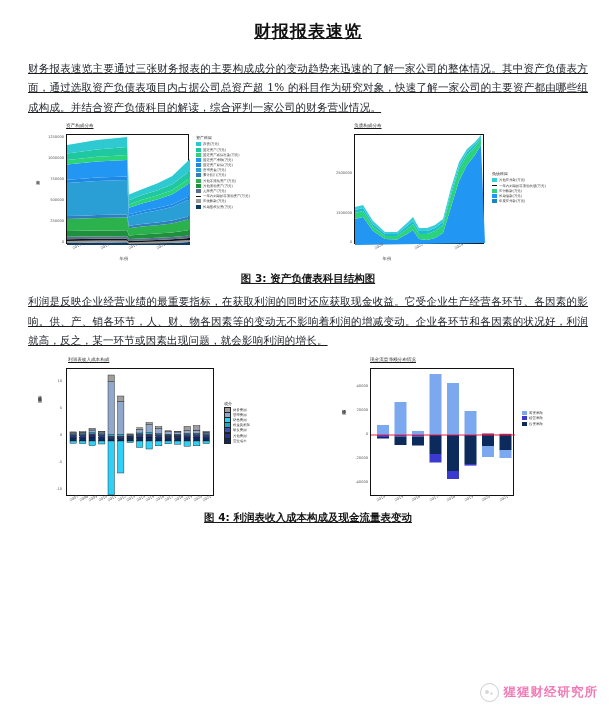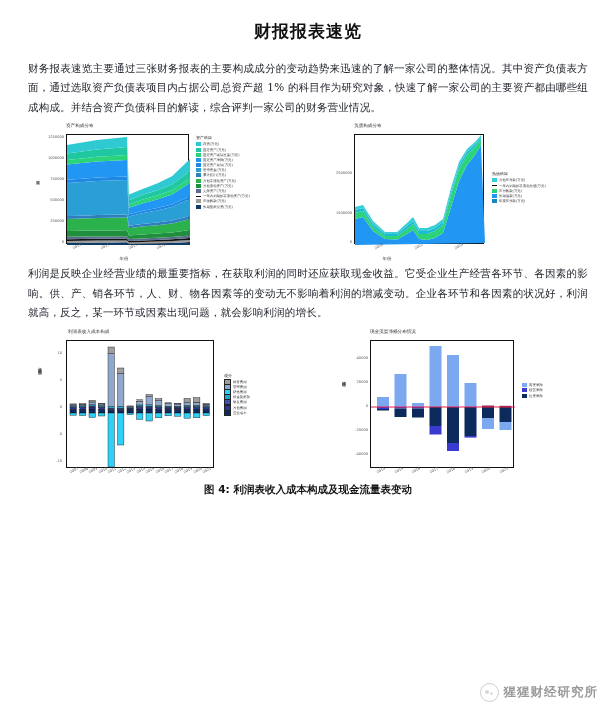--- a/index.html
+++ b/index.html
@@ -9,20 +9,21 @@
     font-family:"DejaVu Serif","Liberation Serif",serif;
     color:#1a1a1a;
     position:relative;
     overflow:hidden;
   }
   .page{
     width:616px;height:710px;
     box-sizing:border-box;
     padding:14px 28px 6px 28px;
     position:relative;
+    text-decoration:underline;
   }
   .doc-title{
     text-align:center;
     font-size:17px;
     font-weight:bold;
     letter-spacing:1px;
     margin:6px 0 16px 0;
     font-family:"DejaVu Sans","Liberation Sans",sans-serif;
     color:#111;
   }
@@ -159,21 +160,21 @@
     content:"";position:absolute;left:4px;top:6px;width:4px;height:4px;border-radius:50%;
     background:#c9c9c9;
   }
   .wm-logo:after{
     content:"";position:absolute;left:9px;top:8px;width:3px;height:3px;border-radius:50%;
     background:#d8d8d8;
   }
   .wm-text{
     font-size:12.5px;
     font-weight:bold;
-    color:#737373;
+    color:#ec4899;
     letter-spacing:1px;
     font-family:"DejaVu Sans","Liberation Sans",sans-serif;
   }
 </style>
 </head>
 <body>
 
 <div class="page">
 
   <div class="doc-title">财报报表速览</div>
@@ -318,20 +319,21 @@
             </div>
           <div class="legend-item">
               <span class="legend-swatch" style="background:#1b84c4"></span>
               <span class="legend-text">年度应付款(万元)</span>
             </div>
         </div>
       </div>
     </div>
   </div>
 
+  <div class="fig-caption">图 3: 资产负债表科目结构图</div>
 
 
   <p class="para">利润是反映企业经营业绩的最重要指标，在获取利润的同时还应获取现金收益。它受企业生产经营各环节、各因素的影响。供、产、销各环节，人、财、物各因素等的变动无不影响着利润的增减变动。企业各环节和各因素的状况好，利润就高，反之，某一环节或因素出现问题，就会影响利润的增长。</p>
 
   <div class="figure-row" style="margin-top:4px;">
 
     <div class="chart" style="width:272px;">
       <div class="chart-title" style="margin-left:40px;">利润表收入成本构成</div>
       <div style="position:relative;height:140px;">
         <div class="ylab" style="left:10px;top:32px;">营业收入成分占比</div>

